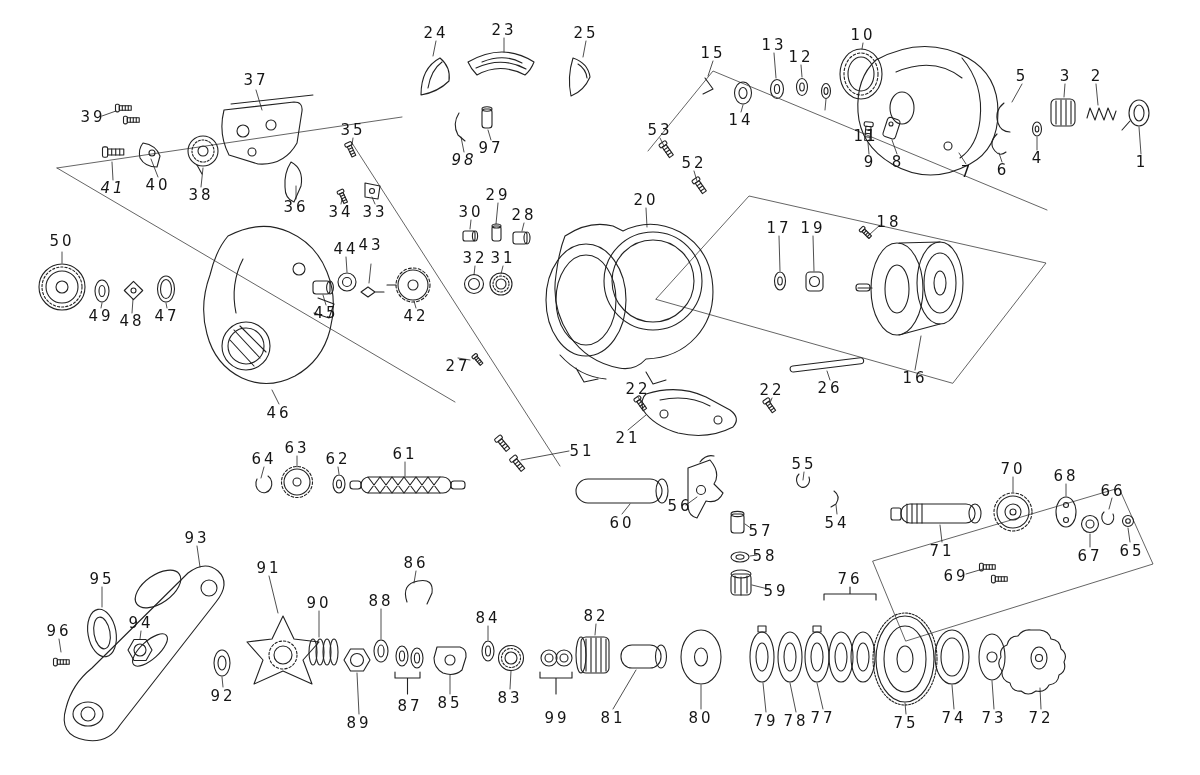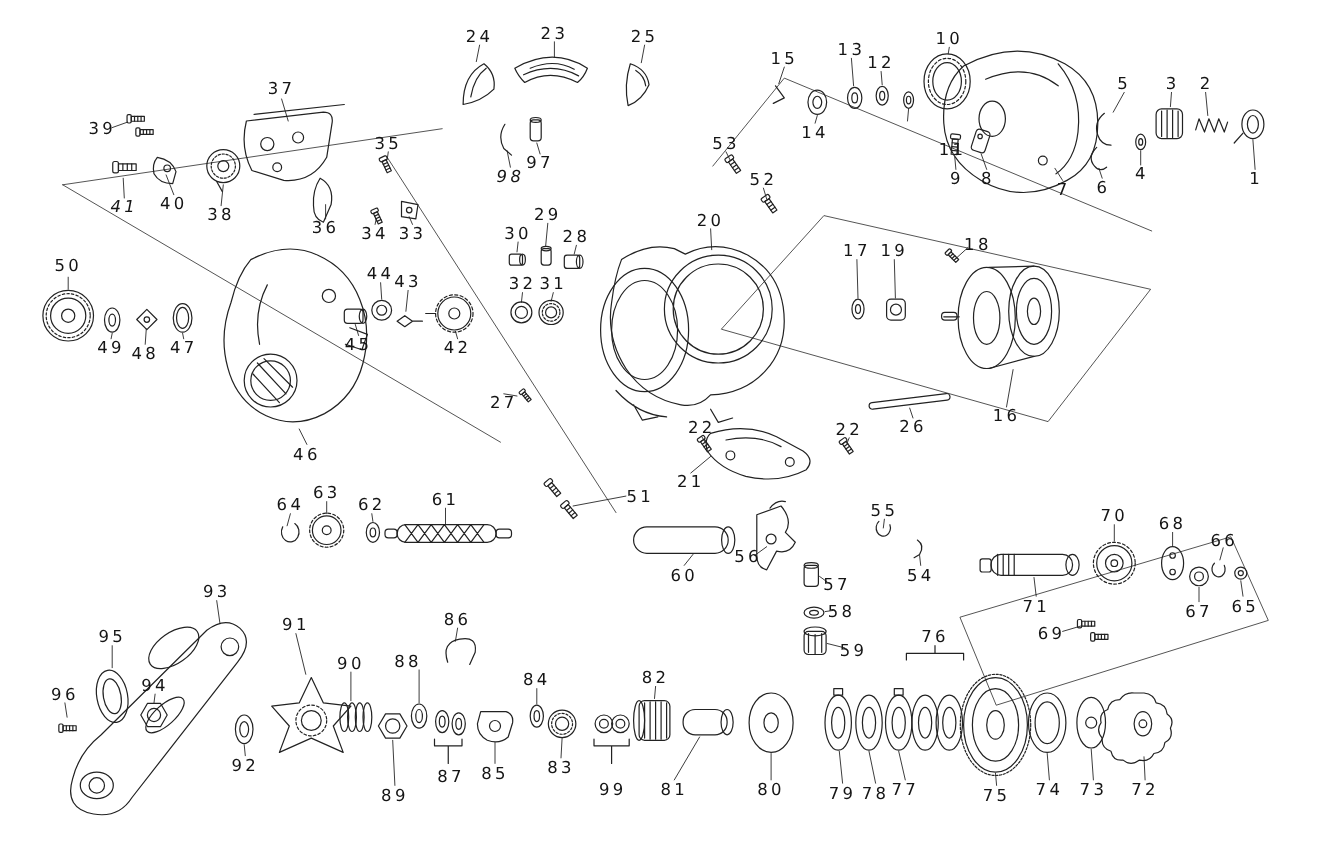--- a/index.html
+++ b/index.html
@@ -535,21 +535,21 @@
       <div class="part-label" style="left: 375px; top: 212px;">33</div>
       <div class="part-label" style="left: 341px; top: 212px;">34</div>
       <div class="part-label" style="left: 353px; top: 130px;">35</div>
       <div class="part-label" style="left: 296px; top: 207px;">36</div>
       <div class="part-label" style="left: 256px; top: 80px;">37</div>
       <div class="part-label" style="left: 201px; top: 195px;">38</div>
       <div class="part-label" style="left: 93px; top: 117px;">39</div>
       <div class="part-label" style="left: 158px; top: 185px;">40</div>
       <div class="part-label" style="left: 113px; top: 188px; font-style: italic;">41</div>
       <div class="part-label" style="left: 416px; top: 316px;">42</div>
-      <div class="part-label" style="left: 371px; top: 256px;">43</div>
+      <div class="part-label" style="left: 371px; top: 245px;">43</div>
       <div class="part-label" style="left: 346px; top: 249px;">44</div>
       <div class="part-label" style="left: 326px; top: 313px;">45</div>
       <div class="part-label" style="left: 279px; top: 413px;">46</div>
       <div class="part-label" style="left: 167px; top: 316px;">47</div>
       <div class="part-label" style="left: 132px; top: 321px;">48</div>
       <div class="part-label" style="left: 101px; top: 316px;">49</div>
       <div class="part-label" style="left: 62px; top: 241px;">50</div>
       <div class="part-label" style="left: 582px; top: 451px;">51</div>
       <div class="part-label" style="left: 694px; top: 163px;">52</div>
       <div class="part-label" style="left: 660px; top: 130px;">53</div>
@@ -580,21 +580,21 @@
       <div class="part-label" style="left: 796px; top: 721px;">78</div>
       <div class="part-label" style="left: 766px; top: 721px;">79</div>
       <div class="part-label" style="left: 701px; top: 718px;">80</div>
       <div class="part-label" style="left: 613px; top: 718px;">81</div>
       <div class="part-label" style="left: 596px; top: 616px;">82</div>
       <div class="part-label" style="left: 510px; top: 698px;">83</div>
       <div class="part-label" style="left: 488px; top: 618px;">84</div>
       <div class="part-label" style="left: 450px; top: 703px;">85</div>
       <div class="part-label" style="left: 416px; top: 563px;">86</div>
       <div class="part-label" style="left: 410px; top: 706px;">87</div>
-      <div class="part-label" style="left: 371px; top: 601px;">88</div>
+      <div class="part-label" style="left: 381px; top: 601px;">88</div>
       <div class="part-label" style="left: 359px; top: 723px;">89</div>
       <div class="part-label" style="left: 319px; top: 603px;">90</div>
       <div class="part-label" style="left: 269px; top: 568px;">91</div>
       <div class="part-label" style="left: 223px; top: 696px;">92</div>
       <div class="part-label" style="left: 197px; top: 538px;">93</div>
       <div class="part-label" style="left: 141px; top: 623px;">94</div>
       <div class="part-label" style="left: 102px; top: 579px;">95</div>
       <div class="part-label" style="left: 59px; top: 631px;">96</div>
       <div class="part-label" style="left: 491px; top: 148px;">97</div>
       <div class="part-label" style="left: 464px; top: 160px; font-style: italic;">98</div>

